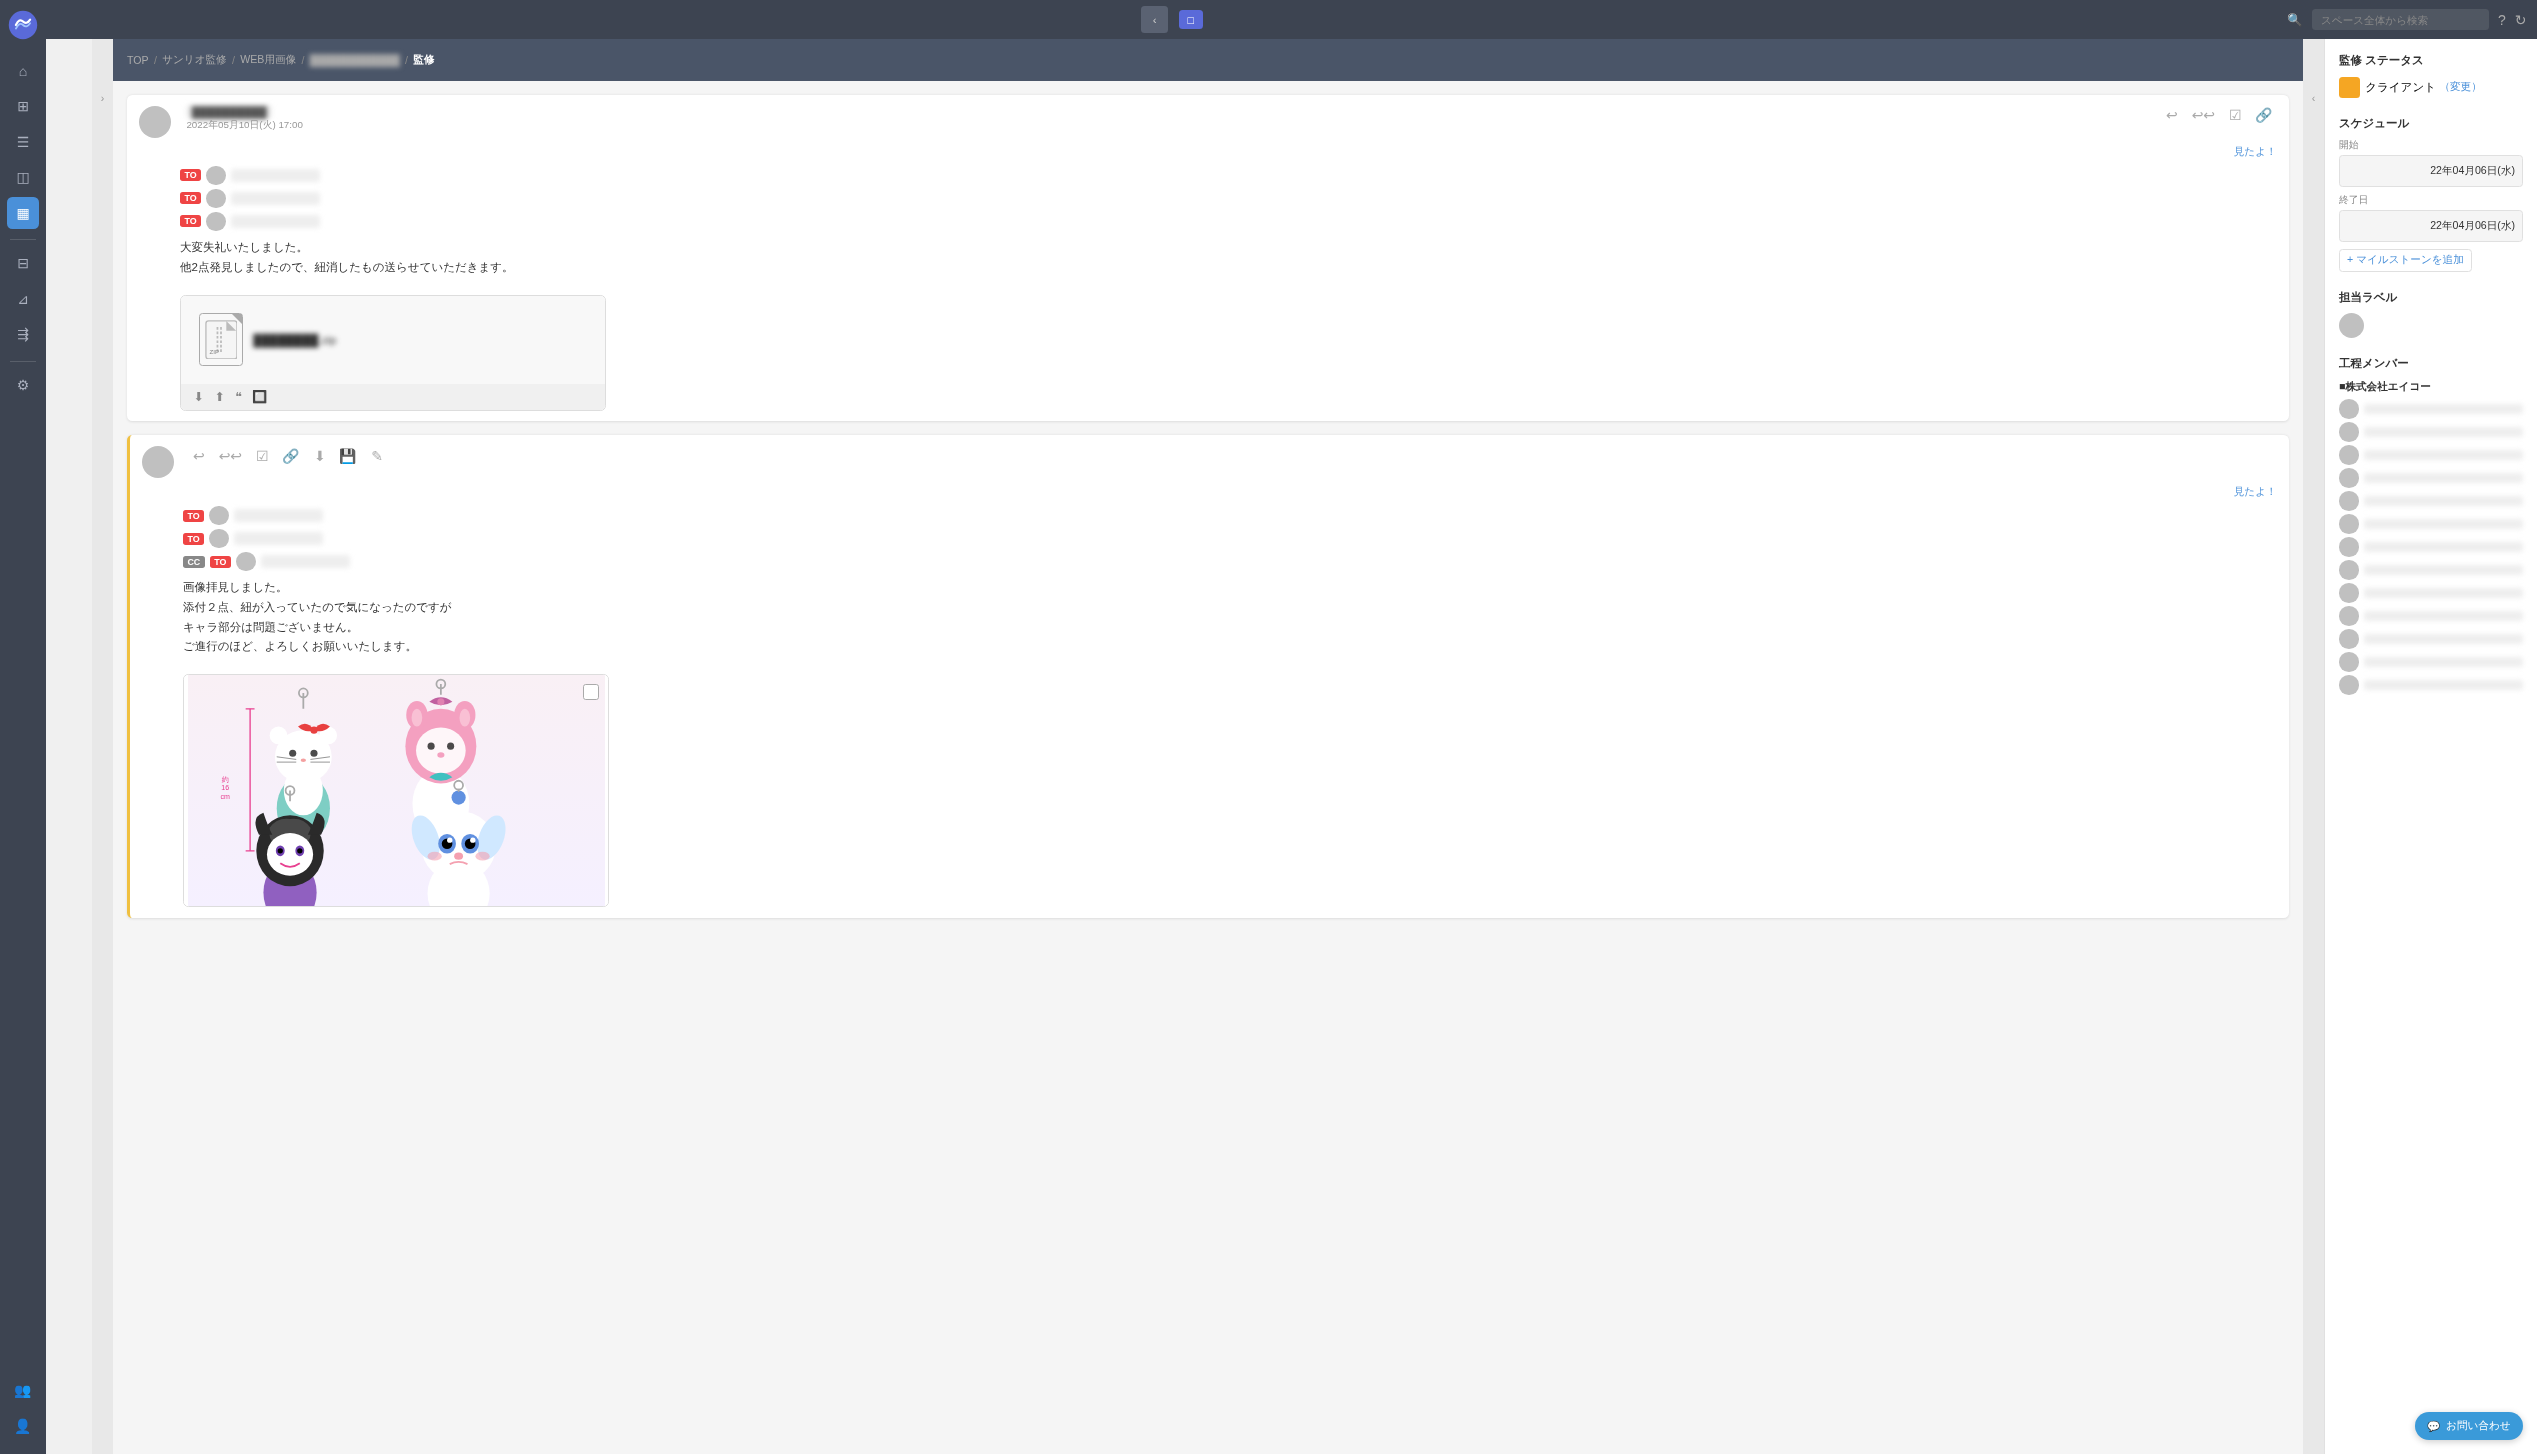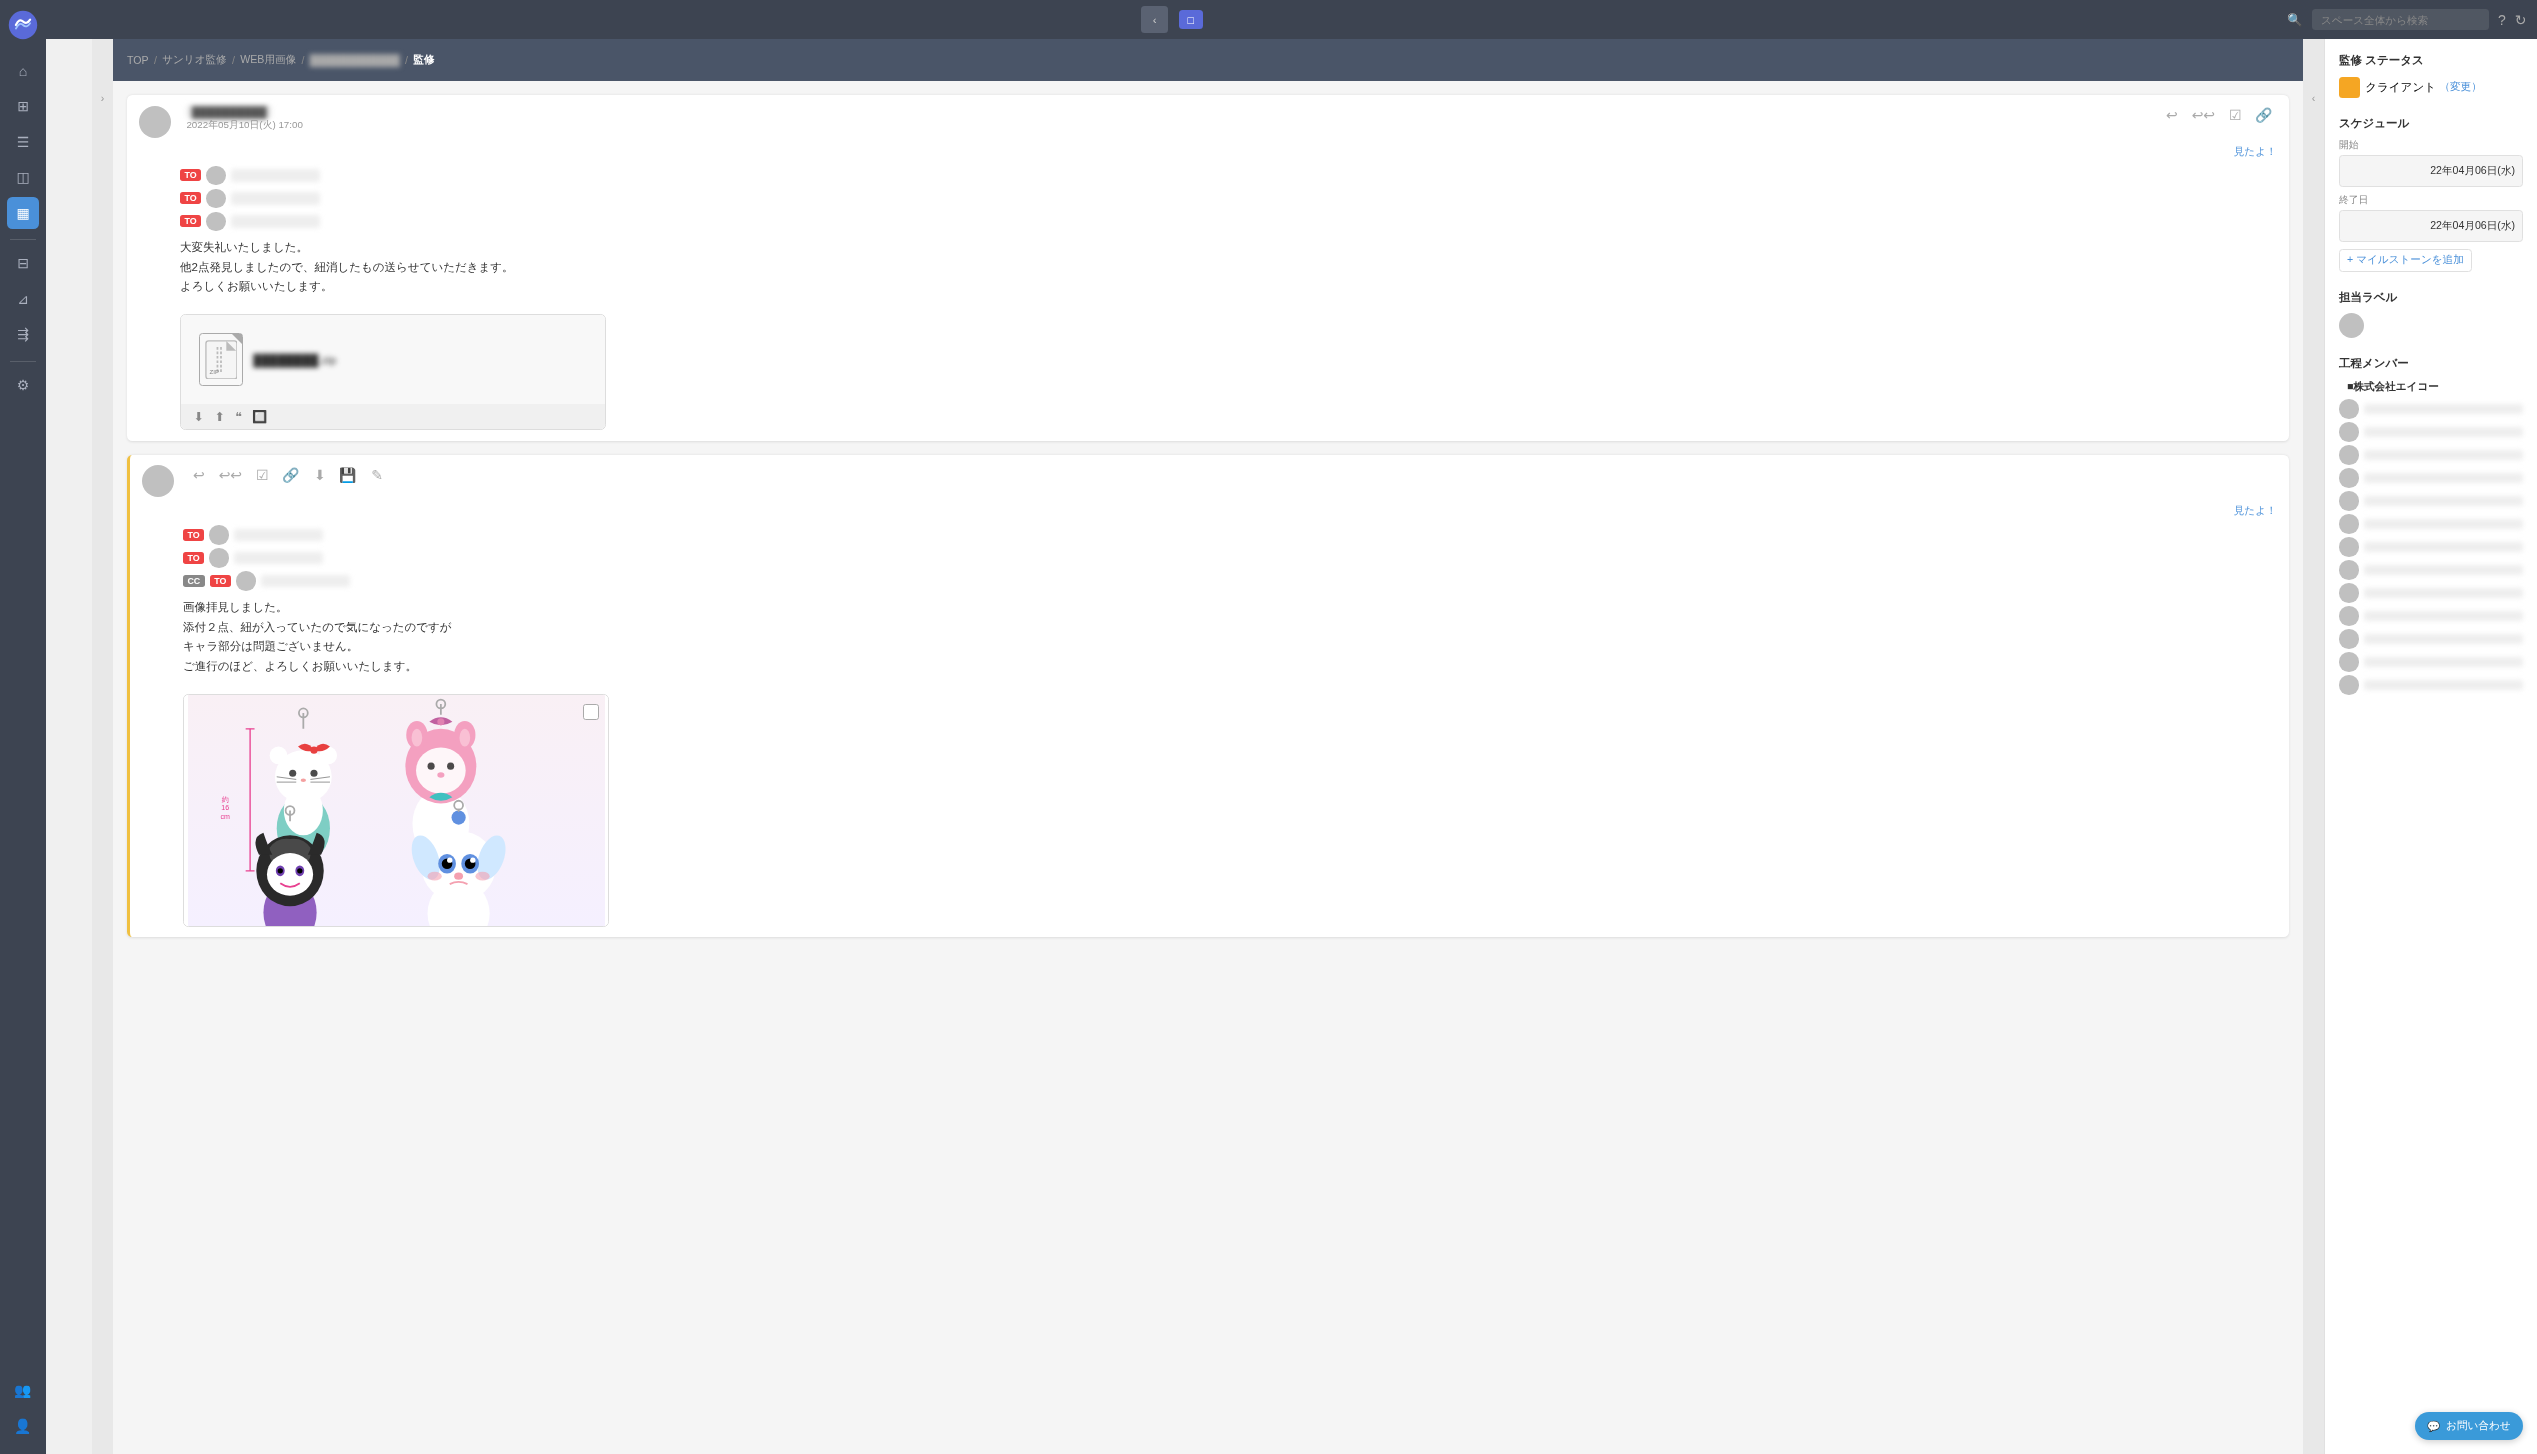--- a/index.html
+++ b/index.html
@@ -419,21 +419,20 @@
       border: 0.9px solid #e0e0e0;
       border-radius: 3.5px;
       background: #fff;
     }
 
     .member-company {
       font-size: 10.6px;
       font-weight: 600;
       color: #333;
       margin-bottom: 5.3px;
-      margin-left: 8px;
     }
     .member-row {
       display: flex;
       align-items: center;
       gap: 5.3px;
       margin-bottom: 3.5px;
     }
     .member-avatar {
       width: 19.5px;
       height: 19.5px;
@@ -586,21 +585,20 @@
           </div>
           <div class="to-row">
             <span class="to-badge">TO</span>
             <div class="to-avatar"></div>
             <span class="to-name blurred"></span>
           </div>
         </div>
         <div class="message-body">
           <div>大変失礼いたしました。</div>
           <div>他2点発見しましたので、紐消したもの送らせていただきます。</div>
-          <div>よろしくお願いいたします。</div>
         </div>
         <div class="attachment">
           <div class="attachment-preview">
             <div class="zip-icon">
               <svg width="32" height="39" viewBox="0 0 36 44" style="font-size:18px">
                 <rect x="1" y="1" width="35" height="43" rx="3" fill="#f5f5f5" stroke="#bbb" stroke-width="1.5"></rect>
                 <path d="M24 1 L35 12 L24 12 Z" fill="#bbb"></path>
                 <line x1="14" y1="8" x2="14" y2="36" stroke="#bbb" stroke-width="2" stroke-dasharray="3,2"></line>
                 <line x1="18" y1="8" x2="18" y2="36" stroke="#bbb" stroke-width="2" stroke-dasharray="3,2"></line>
                 <text x="5" y="38" font-size="7" fill="#888">ZIP</text>

